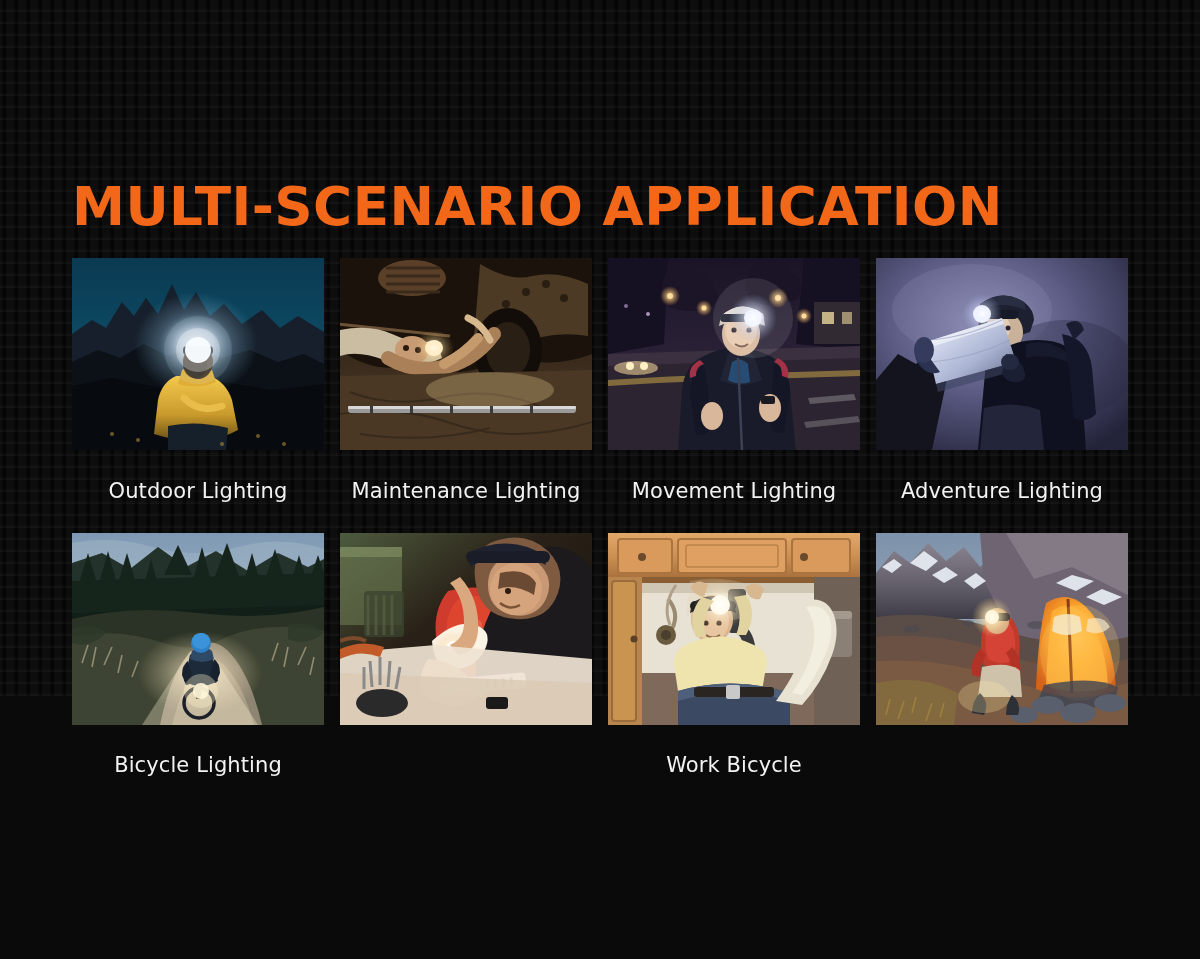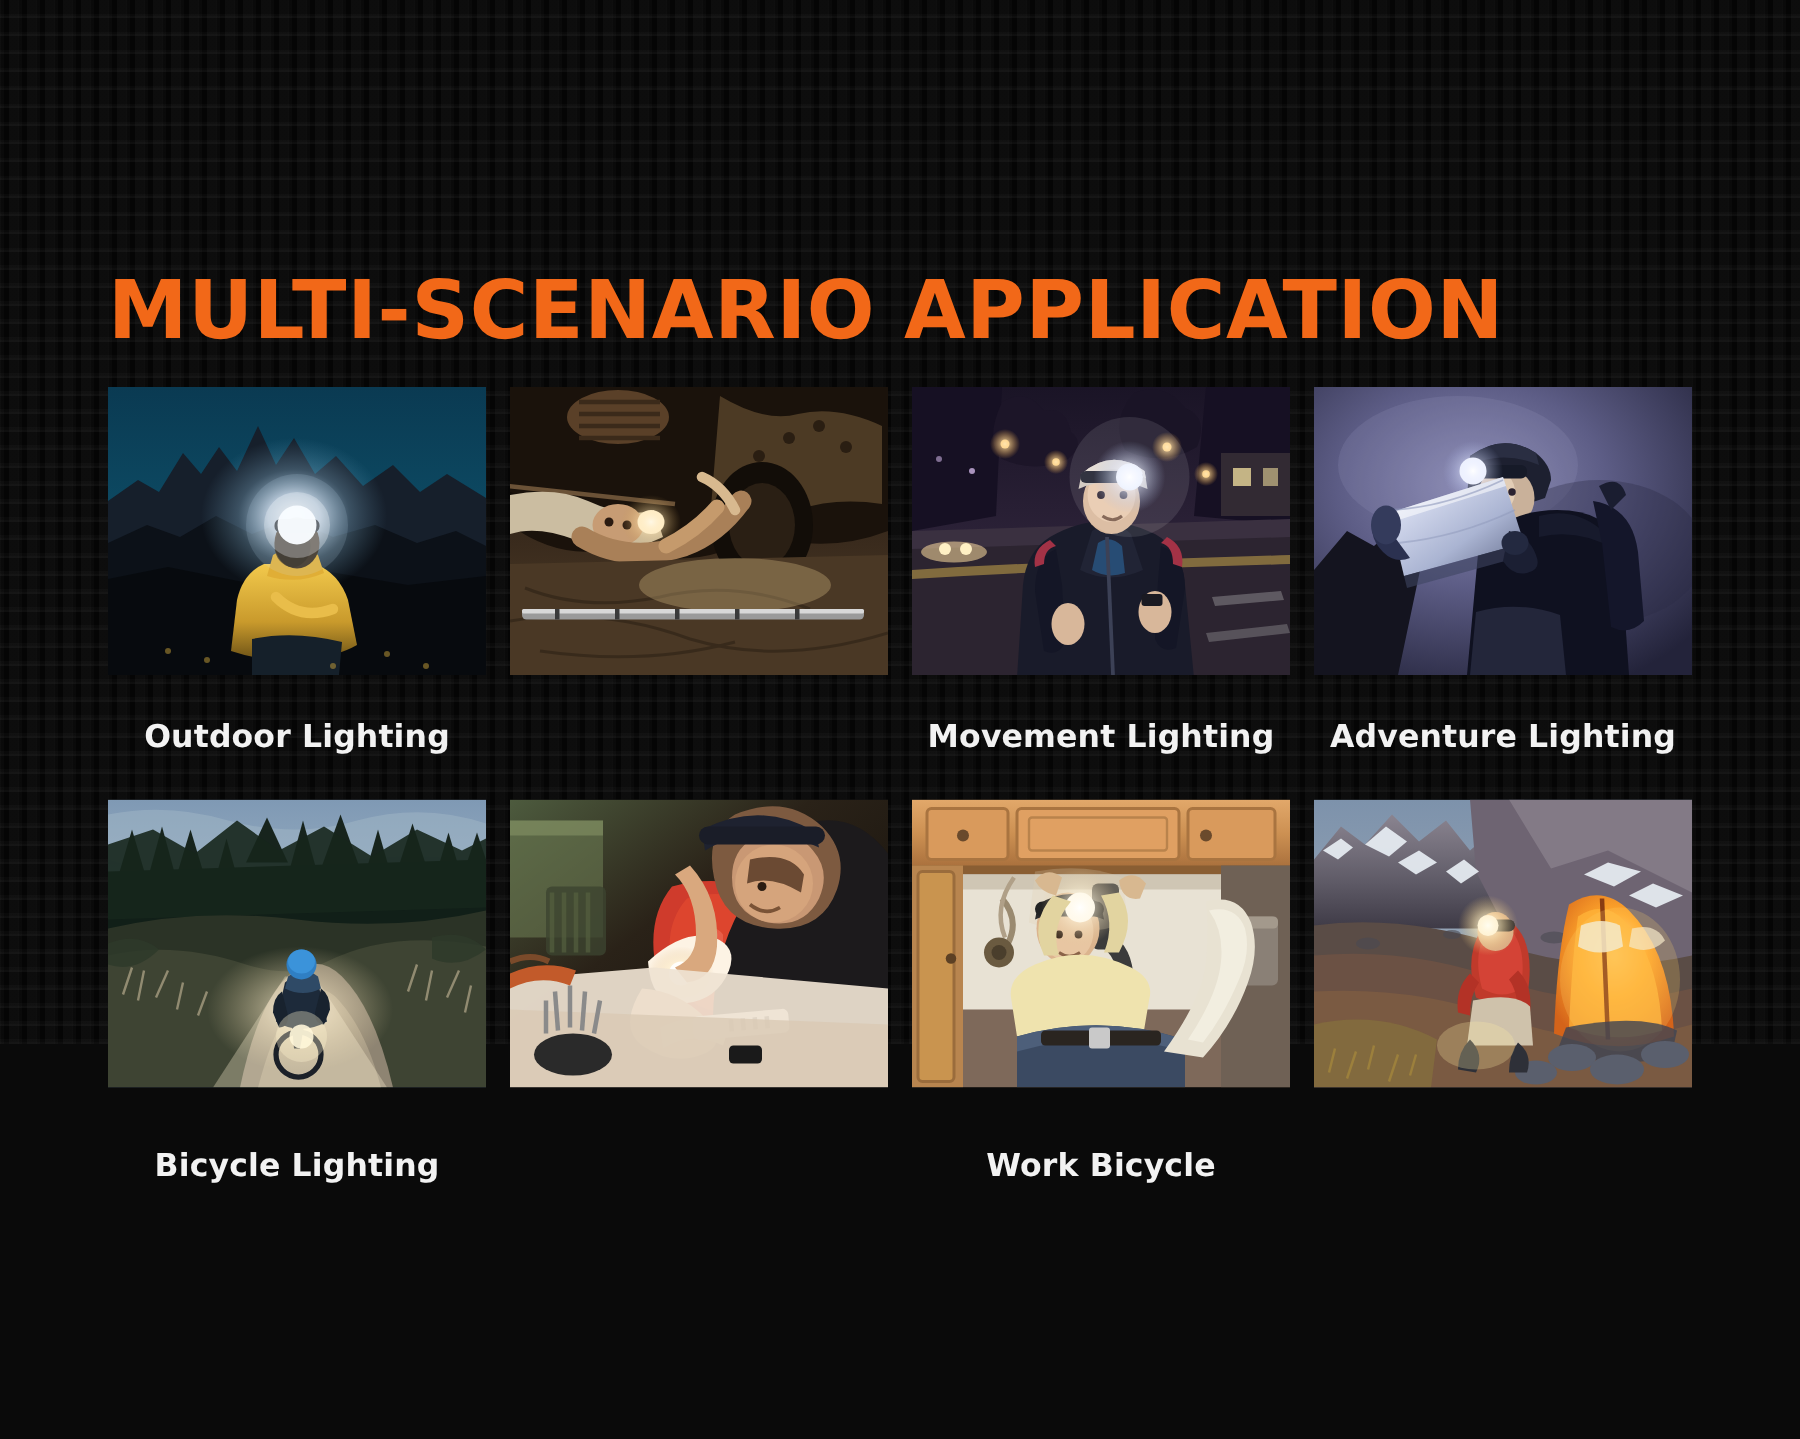--- a/index.html
+++ b/index.html
@@ -99,22 +99,22 @@
     text-align: center;
     color: #f2f2f2;
     font-size: 21px;
     line-height: 26px;
     font-weight: 400;
     padding-top: 28px;
     letter-spacing: 0.1px;
     font-family: "DejaVu Sans", "Liberation Sans", sans-serif;
     white-space: nowrap;
   }
-  .card.row1 .caption { padding-top: 28px; font-weight: bold; }
-  .card.row2 .caption { padding-top: 39px; font-weight: bold; }
+  .card.row1 .caption { padding-top: 28px; }
+  .card.row2 .caption { padding-top: 27px; }
 </style>
 </head>
 <body>
 
 <div id="page">
 
   <h1 id="title">MULTI-SCENARIO APPLICATION</h1>
 
   <div id="grid">
 
@@ -221,20 +221,21 @@
           <rect x="8" y="148" width="228" height="3" rx="1" fill="#d8d8d8"></rect>
           <g fill="#3a3a3a">
             <rect x="30" y="148" width="3" height="7"></rect>
               <rect x="70" y="148" width="3" height="7"></rect>
             <rect x="110" y="148" width="3" height="7"></rect>
               <rect x="150" y="148" width="3" height="7"></rect>
             <rect x="190" y="148" width="3" height="7"></rect>
           </g>
         </svg>
       </div>
+      <span class="caption">Maintenance Lighting</span>
     </div>
 
     <div class="card row1">
       <div class="thumb">
         <svg class="scene" viewBox="0 0 252 192" preserveAspectRatio="none">
           <defs>
             <linearGradient id="v_sky" x1="0" y1="0" x2="0" y2="1">
               <stop offset="0%" stop-color="#1a1426"></stop>
               <stop offset="55%" stop-color="#2c2238"></stop>
               <stop offset="100%" stop-color="#4a3c4a"></stop>

